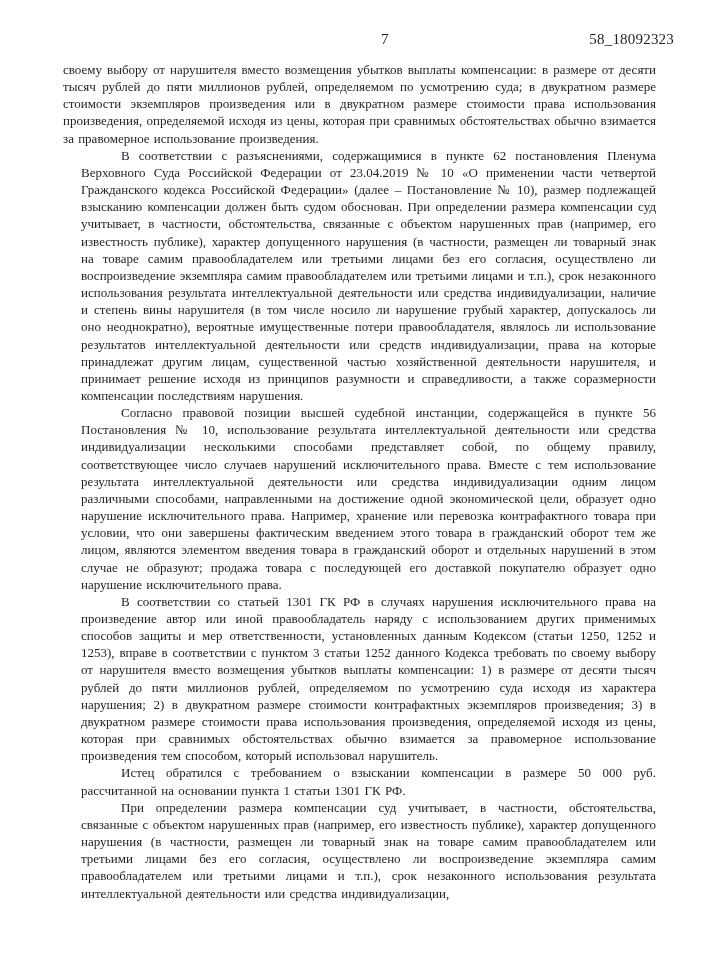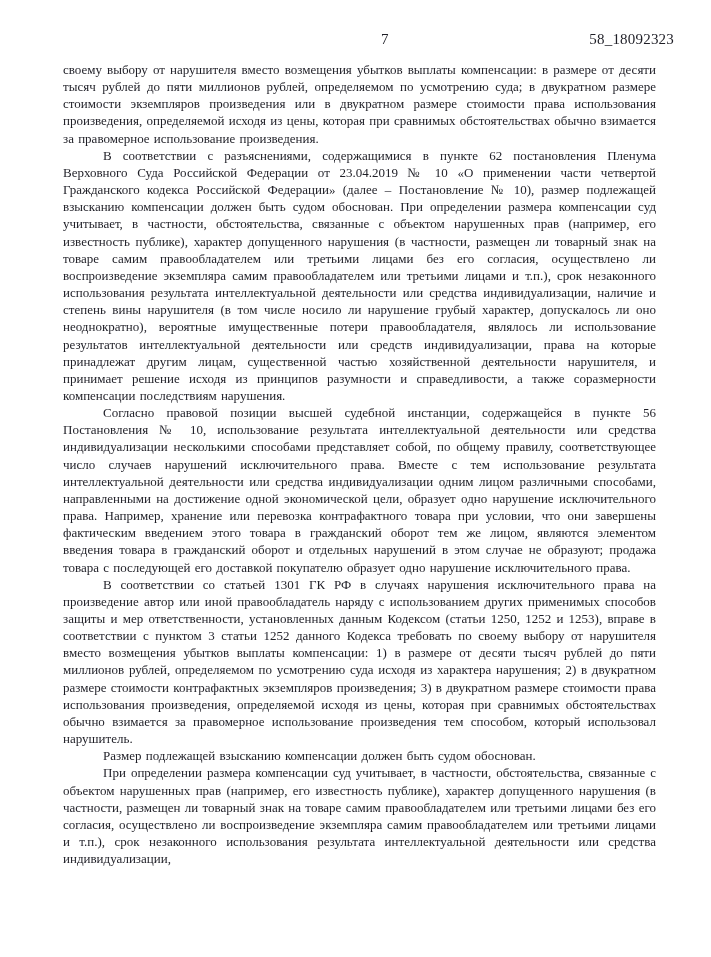--- a/index.html
+++ b/index.html
@@ -45,31 +45,32 @@
     line-height: 17.15px;
     text-align: justify;
     word-spacing: 1px;
   }
   .para {
     margin: 0;
     padding: 0;
   }
   .para.indent {
     text-indent: 40px;
+    margin-left: 18px;
   }
 </style>
 </head>
 <body>
 
 <div class="page">
   <div class="page-header">
     <span class="page-num">7</span>
     <span class="doc-code">58_18092323</span>
   </div>
   <div class="page-body">
     <p class="para">своему выбору от нарушителя вместо возмещения убытков выплаты компенсации: в размере от десяти тысяч рублей до пяти миллионов рублей, определяемом по усмотрению суда; в двукратном размере стоимости экземпляров произведения или в двукратном размере стоимости права использования произведения, определяемой исходя из цены, которая при сравнимых обстоятельствах обычно взимается за правомерное использование произведения.</p>
     <p class="para indent">В соответствии с разъяснениями, содержащимися в пункте 62 постановления Пленума Верховного Суда Российской Федерации от 23.04.2019 № 10 «О применении части четвертой Гражданского кодекса Российской Федерации» (далее – Постановление № 10), размер подлежащей взысканию компенсации должен быть судом обоснован. При определении размера компенсации суд учитывает, в частности, обстоятельства, связанные с объектом нарушенных прав (например, его известность публике), характер допущенного нарушения (в частности, размещен ли товарный знак на товаре самим правообладателем или третьими лицами без его согласия, осуществлено ли воспроизведение экземпляра самим правообладателем или третьими лицами и т.п.), срок незаконного использования результата интеллектуальной деятельности или средства индивидуализации, наличие и степень вины нарушителя (в том числе носило ли нарушение грубый характер, допускалось ли оно неоднократно), вероятные имущественные потери правообладателя, являлось ли использование результатов интеллектуальной деятельности или средств индивидуализации, права на которые принадлежат другим лицам, существенной частью хозяйственной деятельности нарушителя, и принимает решение исходя из принципов разумности и справедливости, а также соразмерности компенсации последствиям нарушения.</p>
     <p class="para indent">Согласно правовой позиции высшей судебной инстанции, содержащейся в пункте 56 Постановления № 10, использование результата интеллектуальной деятельности или средства индивидуализации несколькими способами представляет собой, по общему правилу, соответствующее число случаев нарушений исключительного права. Вместе с тем использование результата интеллектуальной деятельности или средства индивидуализации одним лицом различными способами, направленными на достижение одной экономической цели, образует одно нарушение исключительного права. Например, хранение или перевозка контрафактного товара при условии, что они завершены фактическим введением этого товара в гражданский оборот тем же лицом, являются элементом введения товара в гражданский оборот и отдельных нарушений в этом случае не образуют; продажа товара с последующей его доставкой покупателю образует одно нарушение исключительного права.</p>
     <p class="para indent">В соответствии со статьей 1301 ГК РФ в случаях нарушения исключительного права на произведение автор или иной правообладатель наряду с использованием других применимых способов защиты и мер ответственности, установленных данным Кодексом (статьи 1250, 1252 и 1253), вправе в соответствии с пунктом 3 статьи 1252 данного Кодекса требовать по своему выбору от нарушителя вместо возмещения убытков выплаты компенсации: 1) в размере от десяти тысяч рублей до пяти миллионов рублей, определяемом по усмотрению суда исходя из характера нарушения; 2) в двукратном размере стоимости контрафактных экземпляров произведения; 3) в двукратном размере стоимости права использования произведения, определяемой исходя из цены, которая при сравнимых обстоятельствах обычно взимается за правомерное использование произведения тем способом, который использовал нарушитель.</p>
-    <p class="para indent">Размер подлежащей взысканию компенсации должен быть судом обоснован.</p>
+    <p class="para indent">Истец обратился с требованием о взыскании компенсации в размере 50 000 руб. рассчитанной на основании пункта 1 статьи 1301 ГК РФ.</p>
     <p class="para indent">При определении размера компенсации суд учитывает, в частности, обстоятельства, связанные с объектом нарушенных прав (например, его известность публике), характер допущенного нарушения (в частности, размещен ли товарный знак на товаре самим правообладателем или третьими лицами без его согласия, осуществлено ли воспроизведение экземпляра самим правообладателем или третьими лицами и т.п.), срок незаконного использования результата интеллектуальной деятельности или средства индивидуализации,</p>
   </div>
 </div>
 
 </body></html>

